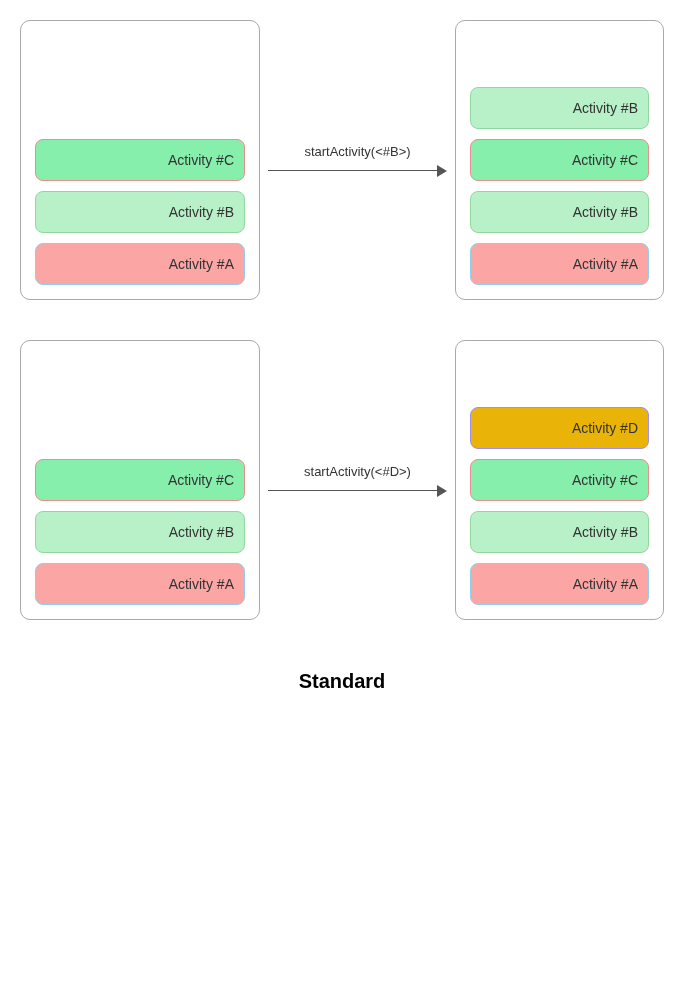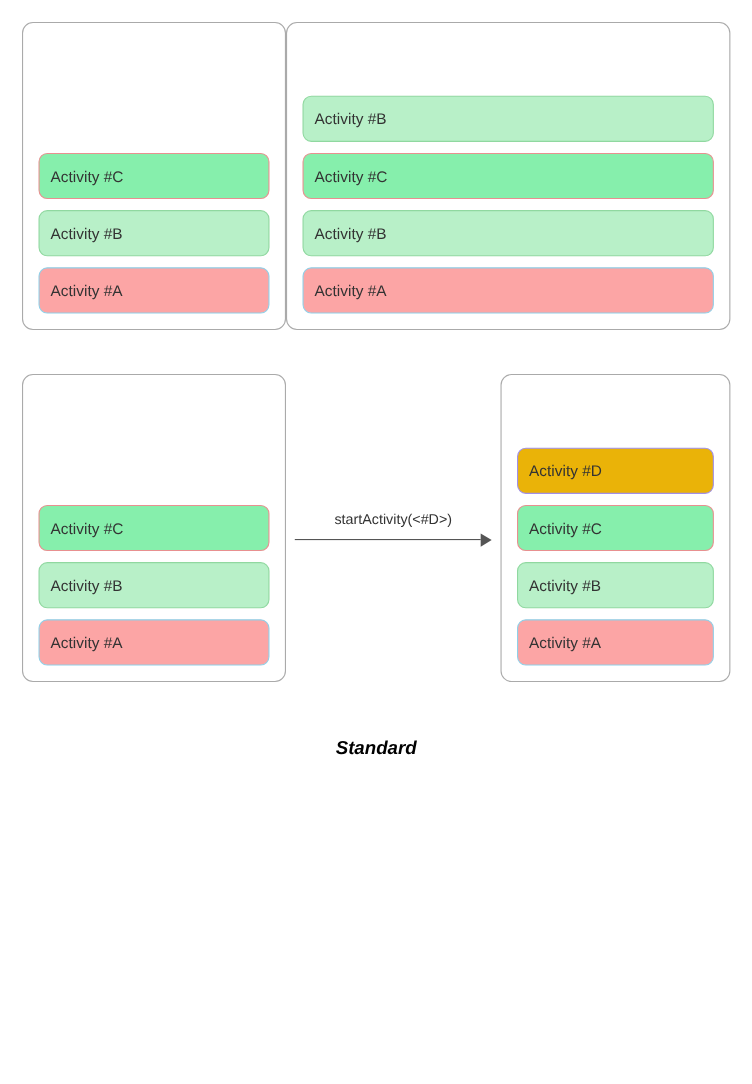--- a/index.html
+++ b/index.html
@@ -73,21 +73,21 @@
       width: 0;
       height: 0;
       border-top: 6px solid transparent;
       border-bottom: 6px solid transparent;
       border-left: 10px solid #555555;
     }
 
     .activity-block {
       border-radius: 8px;
       padding: 12px 10px;
-      text-align: left;
+      text-align: right;
       font-size: 14px;
       color: #333333;
       border: 1px solid transparent;
     }
 
     .color-pink {
       background-color: #86efac;
       border-color: #e89090;
     }
 
@@ -100,45 +100,51 @@
       background-color: #fca5a5;
       border-color: #90d0e8;
     }
 
     .color-purple {
       background-color: #eab308;
       border-color: #a090e8;
     }
 
     .page-title {
-      font-size: 17px;
+      font-size: 20px;
       font-weight: bold;
       color: #000000;
       margin-top: 10px;
       text-align: center;
-      font-style: italic;
     }
 
     .spacer-top {
       flex: 1;
       min-height: 80px;
     }
   </style>
 </head>
 <body>
 
 <div class="diagram-row">
 
   <div class="stack-container">
     <div class="spacer-top"></div>
     <div class="activity-block color-pink">Activity #C</div>
     <div class="activity-block color-green">Activity #B</div>
     <div class="activity-block color-cyan">Activity #A</div>
   </div>
 
+  <div class="arrow-area">
+    <div class="arrow-label">startActivity(&lt;#B&gt;)</div>
+    <div class="arrow-line">
+      <div class="arrow-line-body"></div>
+      <div class="arrow-head"></div>
+    </div>
+  </div>
 
   <div class="stack-container right">
     <div class="activity-block color-green">Activity #B</div>
     <div class="activity-block color-pink">Activity #C</div>
     <div class="activity-block color-green">Activity #B</div>
     <div class="activity-block color-cyan">Activity #A</div>
   </div>
 </div>
 
 <div class="diagram-row">

